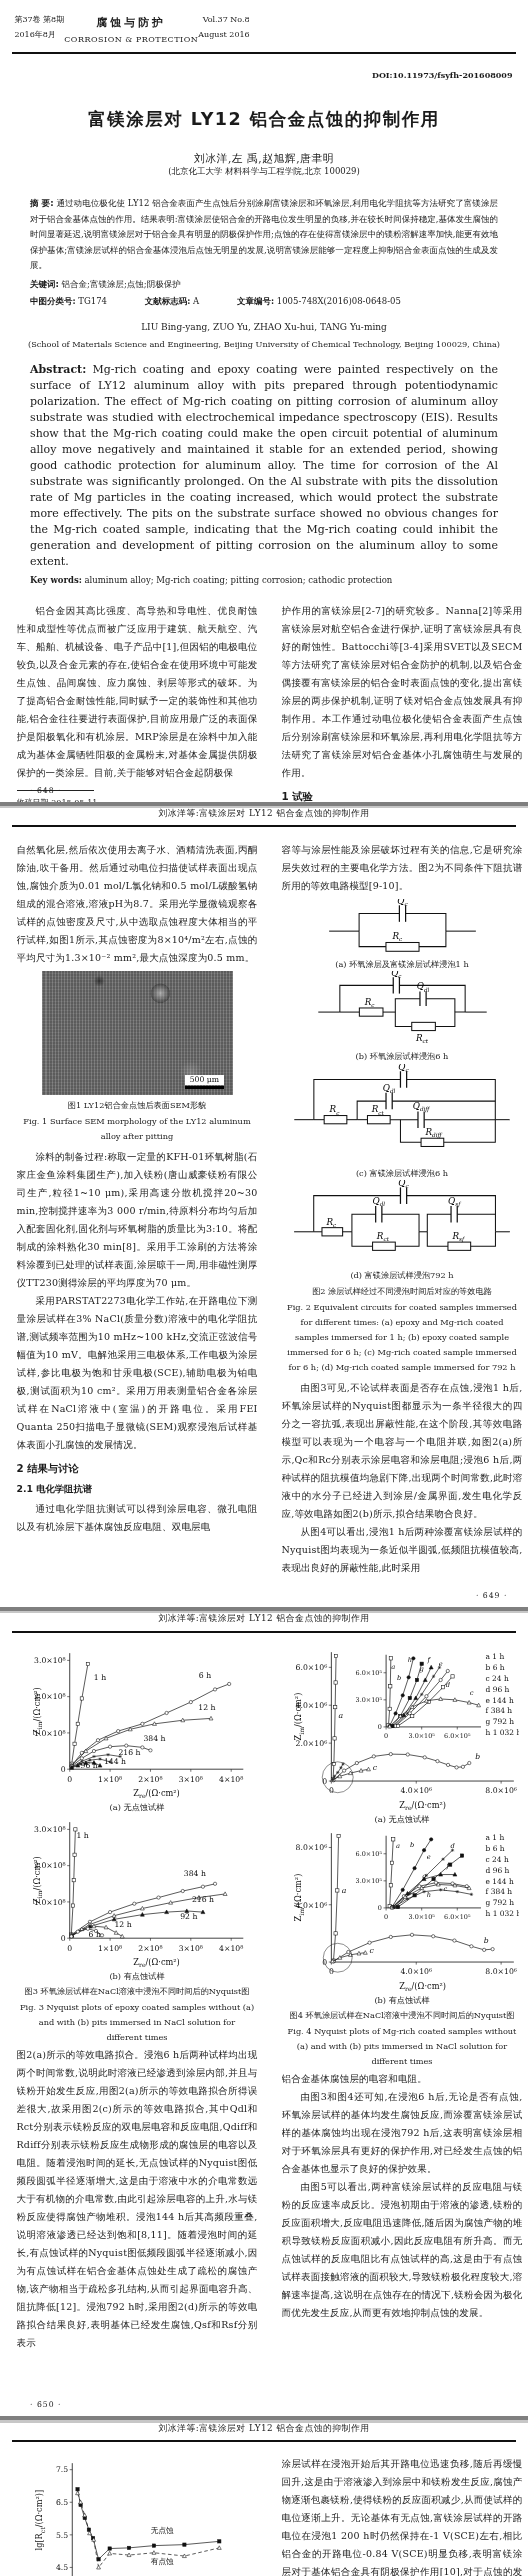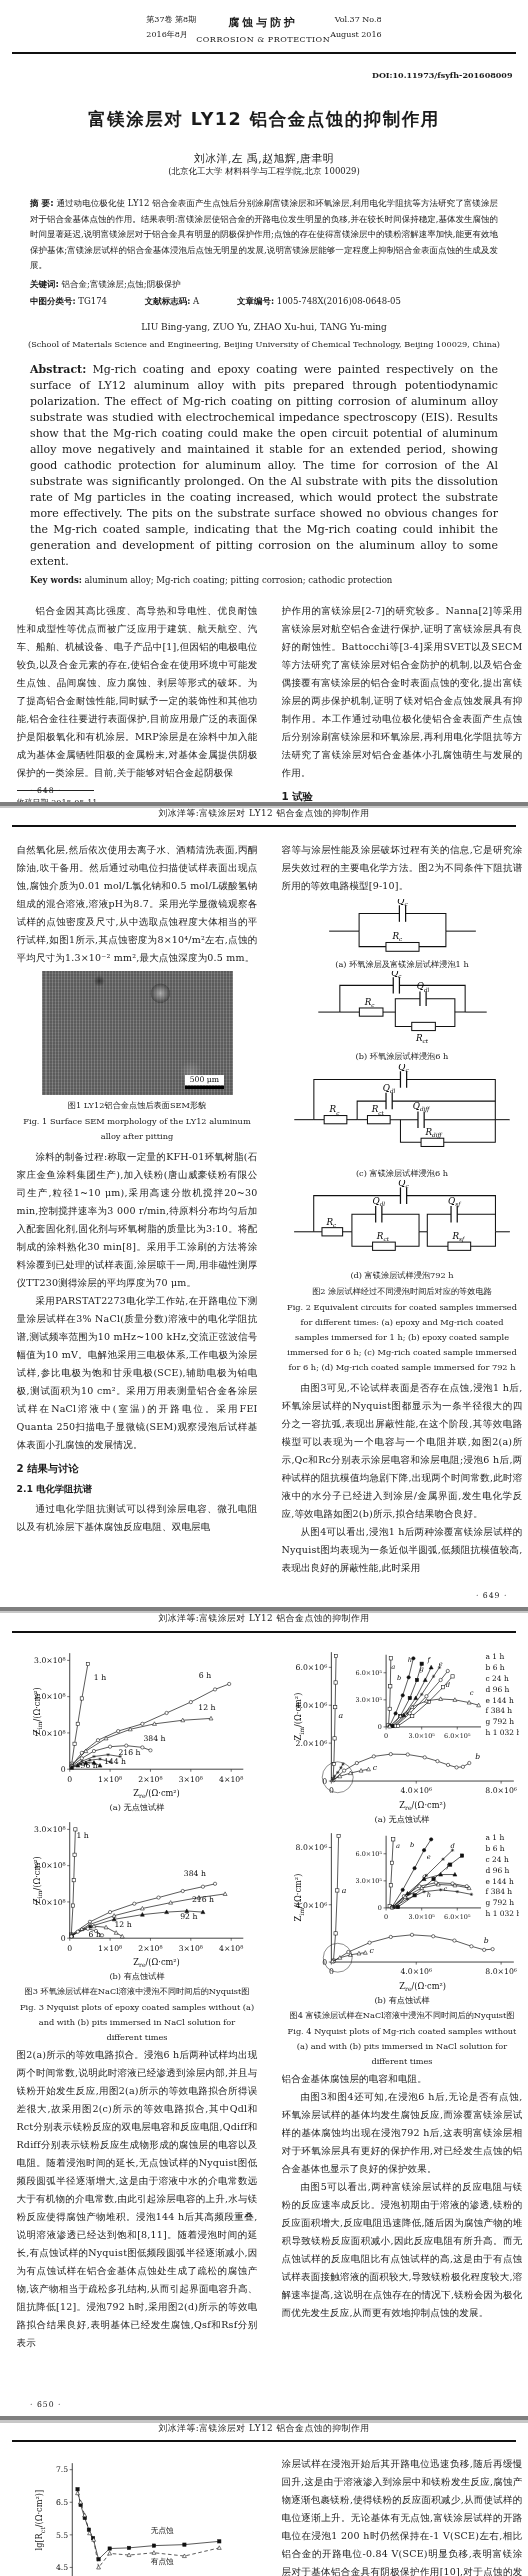--- a/index.html
+++ b/index.html
@@ -1,21 +1,21 @@
 <!DOCTYPE html>
 <html style="font-size:8.2px"><head>
 <meta charset="utf-8">
 <style>
   html,body{margin:0;padding:0;background:#ffffff}
   body{width:528px;font-family:"DejaVu Serif","Liberation Serif",serif;color:#1b1b1b;-webkit-font-smoothing:antialiased}
   .page{position:relative;width:528px;overflow:hidden;background:#ffffff}
   .p1{height:802px}.p2{height:799px}.p3{height:803px}.p4{height:781px}
   .sep{height:6.2px;background:linear-gradient(#7f7f7f 0 4.1px,#c7c7c7 4.1px 6.2px)}
   
-  .jhead{display:flex;justify-content:center;align-items:flex-start;padding:13.4px 14.4px 2.1px 14.4px;font-size:8px;line-height:1.85}
+  .jhead{display:flex;justify-content:flex-start;align-items:flex-start;padding:13.4px 14.4px 2.1px 14.4px;font-size:8px;line-height:1.85}
   .jhead .c{text-align:center}
   .jname{font-weight:bold;font-size:10.8px;letter-spacing:3.1px}
   .jen{font-size:8px;letter-spacing:0.5px}
   .rule{height:2.1px;background:#101010;margin:2.1px 12.4px 0 12.4px}
   .doi{ text-align:right;font-weight:bold;font-size:8px;margin:15.5px 15.5px 0 0}
   .title{text-align:center;font-size:17.5px;font-weight:bold;letter-spacing:1.5px;margin-top:27px;font-family:"DejaVu Sans","Liberation Sans",sans-serif}
   .authors{text-align:center;font-size:10.8px;margin-top:20.6px;letter-spacing:0.5px}
   .affil{text-align:center;font-size:8.5px;margin-top:0}
   .absblock{margin:18.5px 30px 0 30px;font-size:8.5px;line-height:15.5px;text-align:justify}
   .absblock b{font-family:"DejaVu Sans","Liberation Sans",sans-serif}
@@ -765,21 +765,21 @@
             <text x="244.822" y="34" font-size="13" text-anchor="middle" fill="#111" font-style="italic">b</text>
             <text x="277.036" y="58.5" font-size="13" text-anchor="middle" fill="#111" font-style="italic">e</text>
             <text x="323.056" y="37.5" font-size="13" text-anchor="middle" fill="#111" font-style="italic">d</text>
             <text x="313.852" y="76" font-size="13" text-anchor="middle" fill="#111" font-style="italic">f</text>
             <text x="267.832" y="95.25" font-size="13" text-anchor="middle" fill="#111" font-style="italic">g</text>
             <text x="309.25" y="119.75" font-size="13" text-anchor="middle" fill="#111" font-style="italic">c</text>
             <text x="277.036" y="132" font-size="13" text-anchor="middle" fill="#111" font-style="italic">h</text>
           </svg>
         </div>
       <div class="subcap">(b) 有点蚀试样</div>
-      <div class="figcap">图4 富镁涂层试样在NaCl溶液中浸泡不同时间后的Nyquist图</div>
+      <div class="figcap">图4 环氧涂层试样在NaCl溶液中浸泡不同时间后的Nyquist图</div>
       <div class="figcap">Fig. 4 Nyquist plots of Mg-rich coated samples without (a) and with (b) pits immersed in NaCl solution for different times</div>
       <div>
           <div class="para">铝合金基体腐蚀层的电容和电阻。</div>
           <div class="para ind">由图3和图4还可知,在浸泡6 h后,无论是否有点蚀,环氧涂层试样的基体均发生腐蚀反应,而涂覆富镁涂层试样的基体腐蚀均出现在浸泡792 h后,这表明富镁涂层相对于环氧涂层具有更好的保护作用,对已经发生点蚀的铝合金基体也显示了良好的保护效果。</div>
           <div class="para ind">由图5可以看出,两种富镁涂层试样的反应电阻与镁粉的反应速率成反比。浸泡初期由于溶液的渗透,镁粉的反应面积增大,反应电阻迅速降低,随后因为腐蚀产物的堆积导致镁粉反应面积减小,因此反应电阻有所升高。而无点蚀试样的反应电阻比有点蚀试样的高,这是由于有点蚀试样表面接触溶液的面积较大,导致镁粉极化程度较大,溶解速率提高,这说明在点蚀存在的情况下,镁粉会因为极化而优先发生反应,从而更有效地抑制点蚀的发展。</div>
         </div>
     </div>
   </div>
   <div class="pageno pn-l">· 650 ·</div>
 </div>

